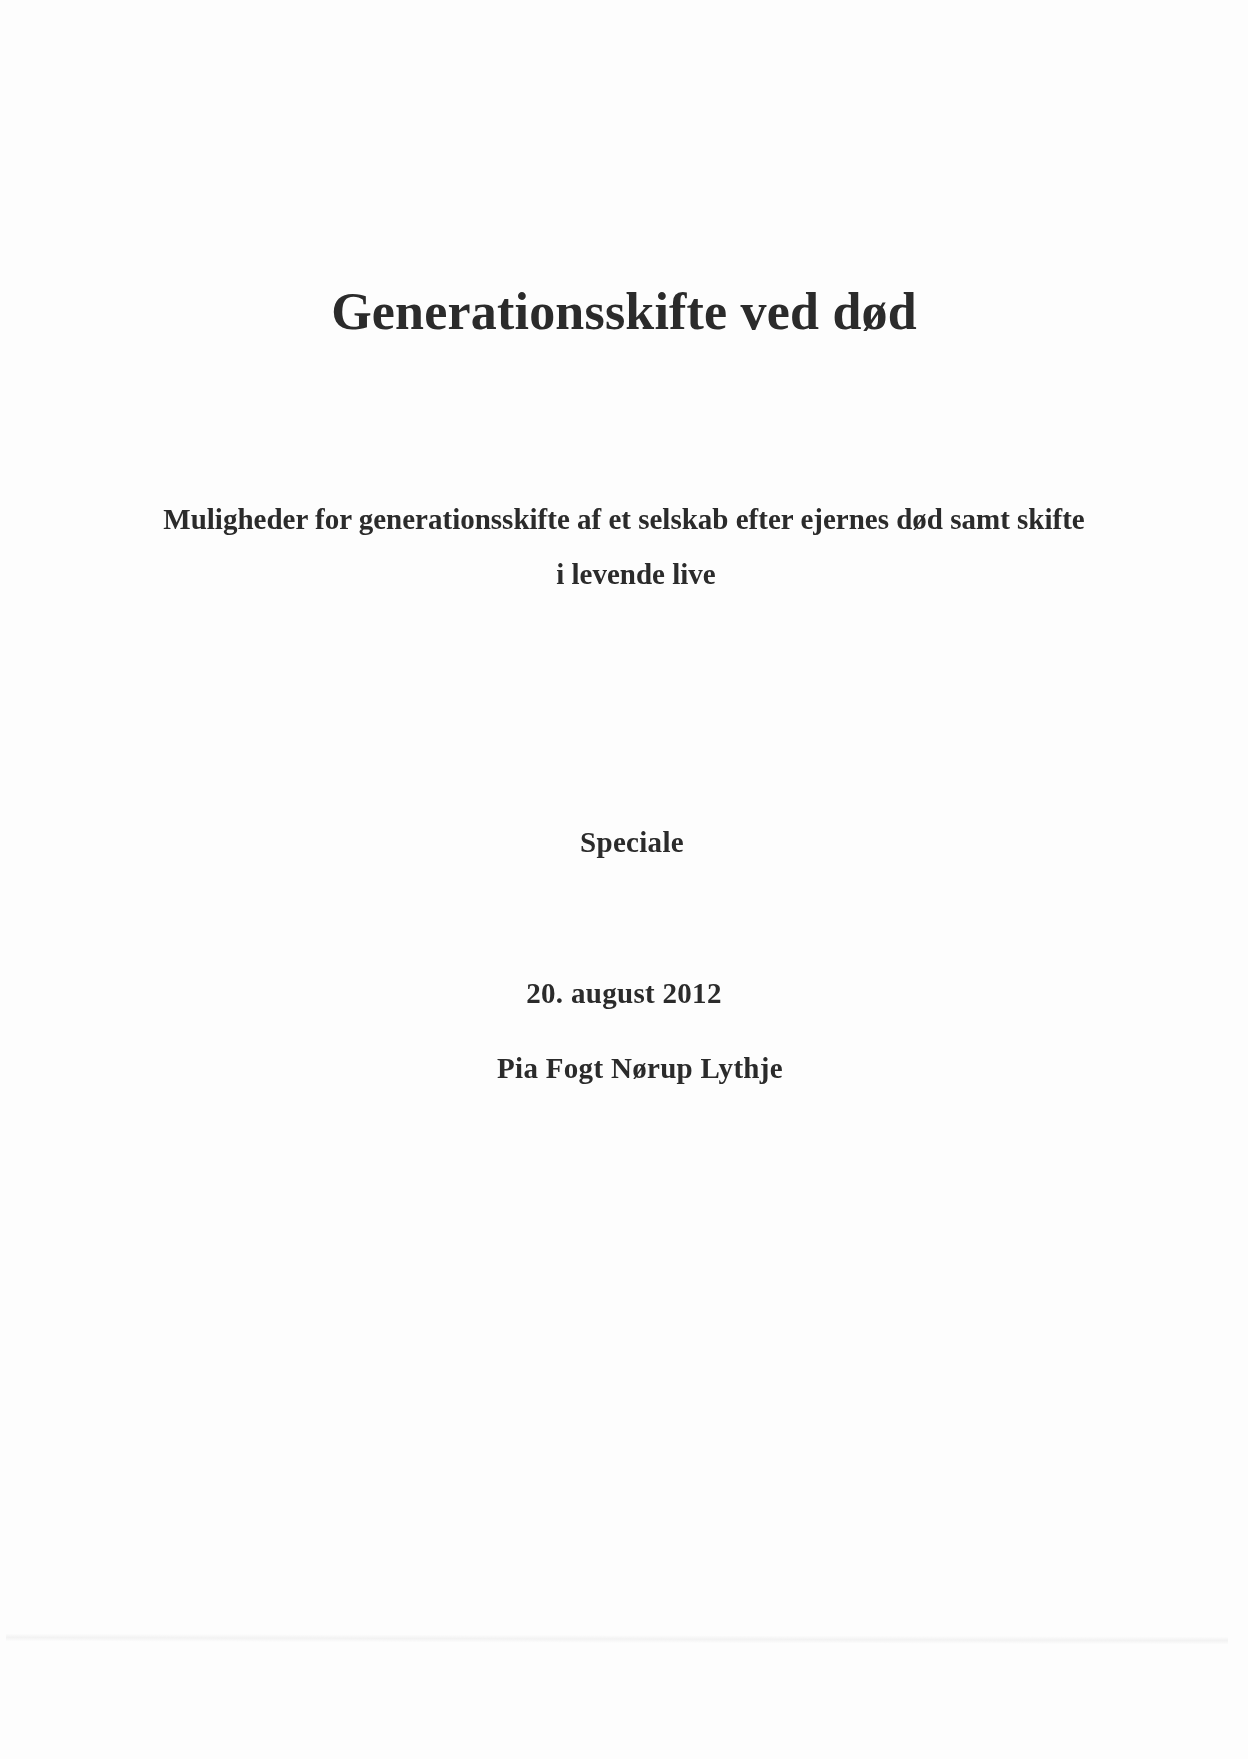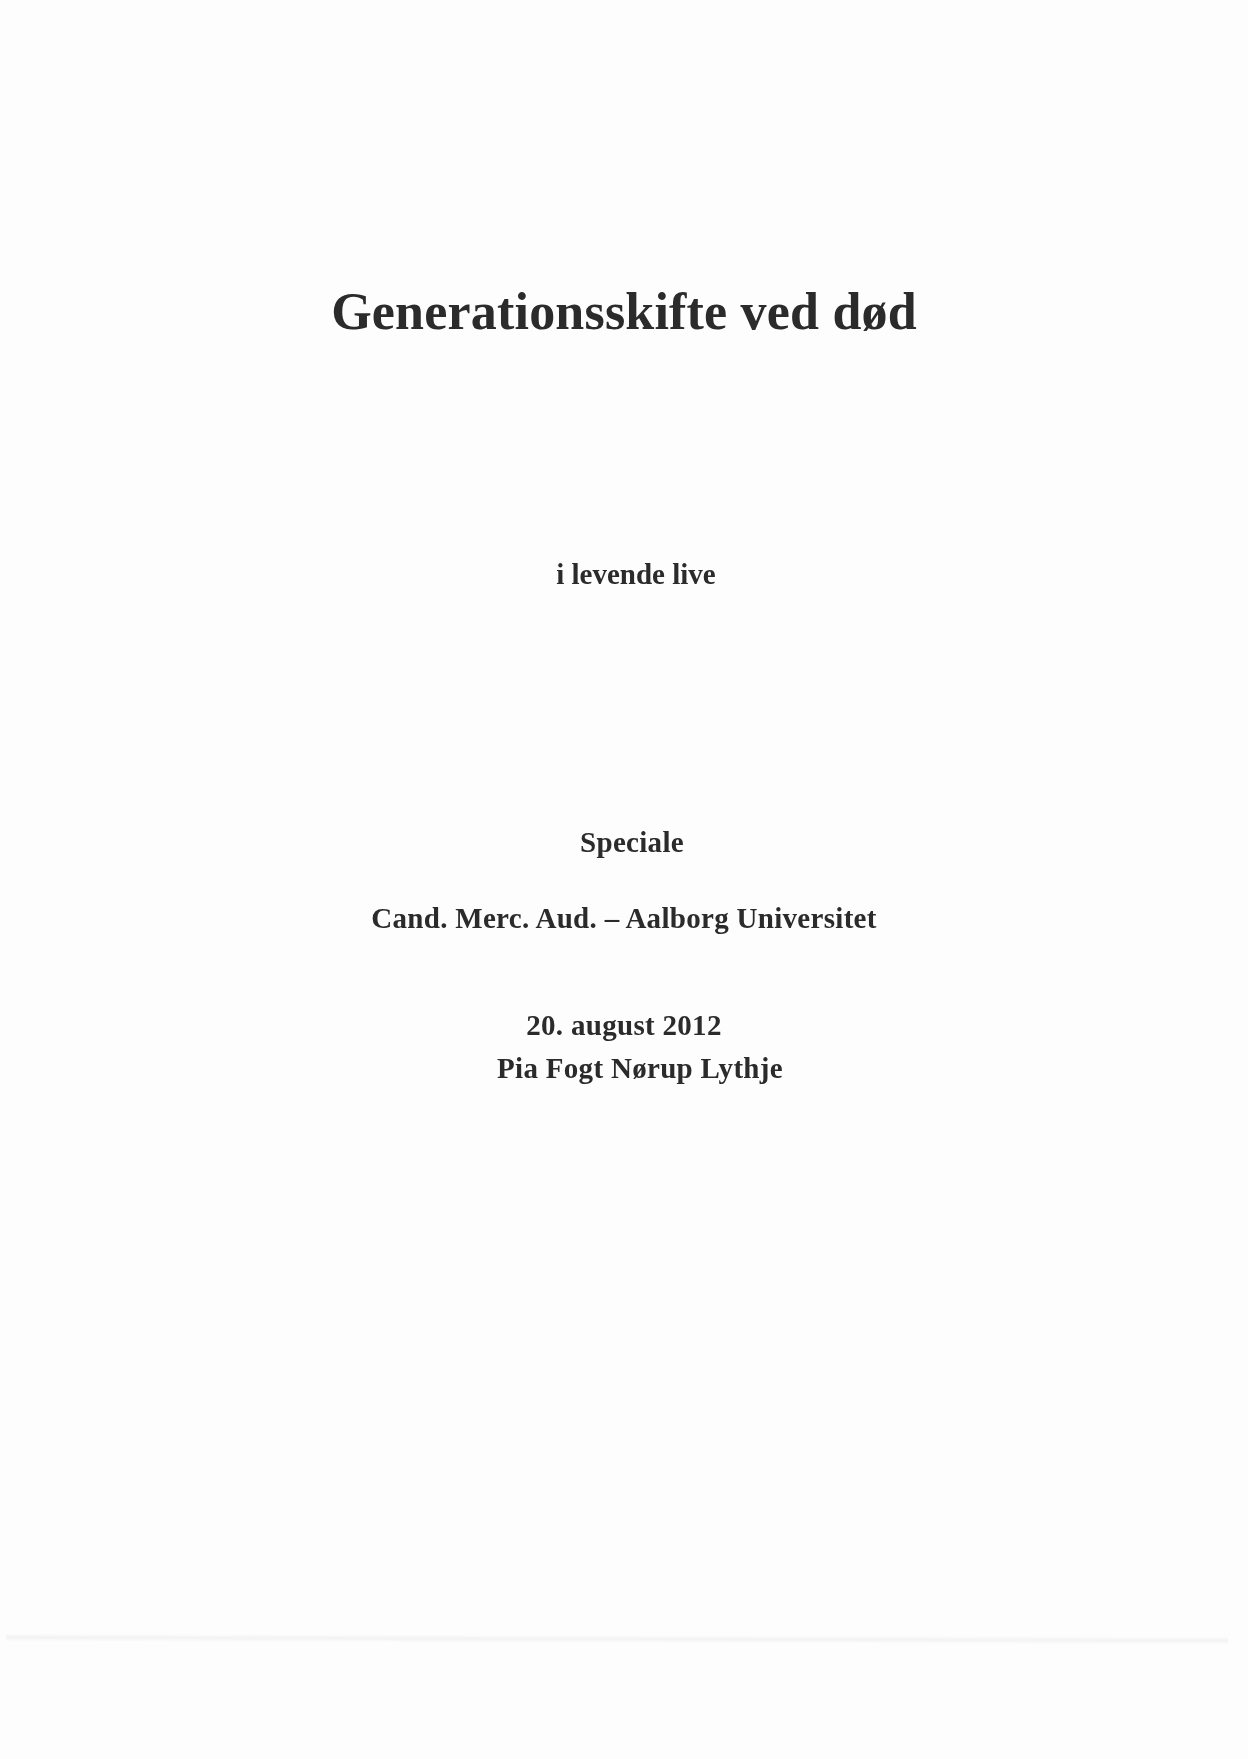--- a/index.html
+++ b/index.html
@@ -43,39 +43,39 @@
       top: 558px;
       font-size: 29px;
       margin-left: 12px;
     }
     .meta {
       font-size: 29px;
       letter-spacing: 0.3px;
     }
     .type { top: 826px; padding-left: 8px; }
     .program { top: 902px; }
-    .date { top: 977px; margin-top: 32px; }
+    .date { top: 977px; }
     .author { top: 1052px; margin-left: 16px; }
     .scan-line {
       position: absolute;
       left: 6px;
       top: 1635px;
       width: 1222px;
       height: 8px;
       background: linear-gradient(to bottom, rgba(245,245,245,0), rgba(238,238,238,0.7), rgba(245,245,245,0));
       transform: rotate(0.15deg);
     }
   </style>
 </head>
 <body>
 
 <div class="page">
   <div class="line title">Generationsskifte ved død</div>
 
+  <div class="line subtitle-1">Muligheder for generationsskifte af et selskab efter ejernes død samt skifte</div>
   <div class="line subtitle-2">i levende live</div>
 
   <div class="line meta type">Speciale</div>
-  <div class="line meta program">Cand. Merc. Aud. – Aalborg Universitet</div>
   <div class="line meta date">20. august 2012</div>
   <div class="line meta author">Pia Fogt Nørup Lythje</div>
 
   <div class="scan-line"></div>
 </div>
 
 </body></html>

